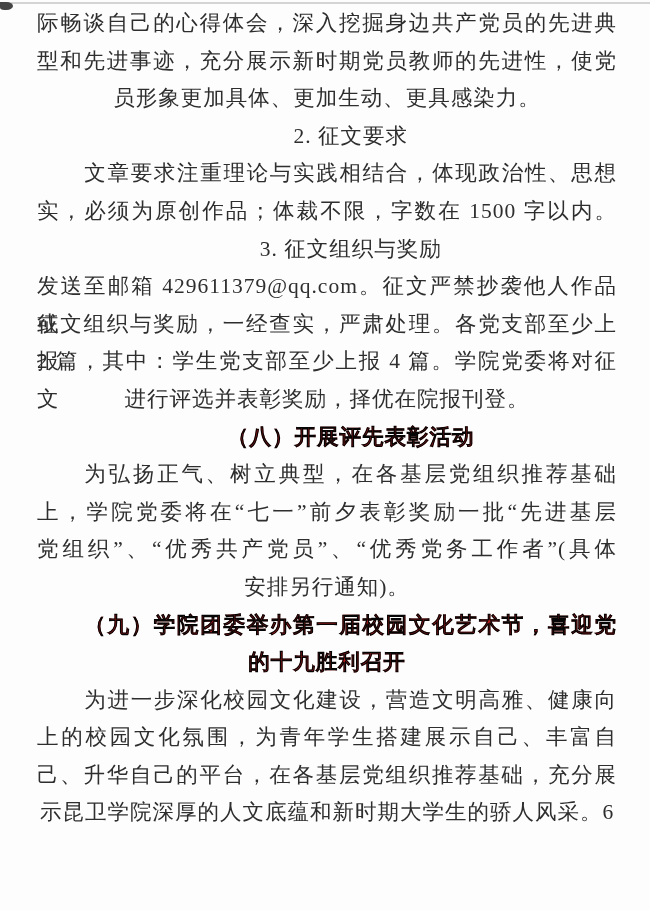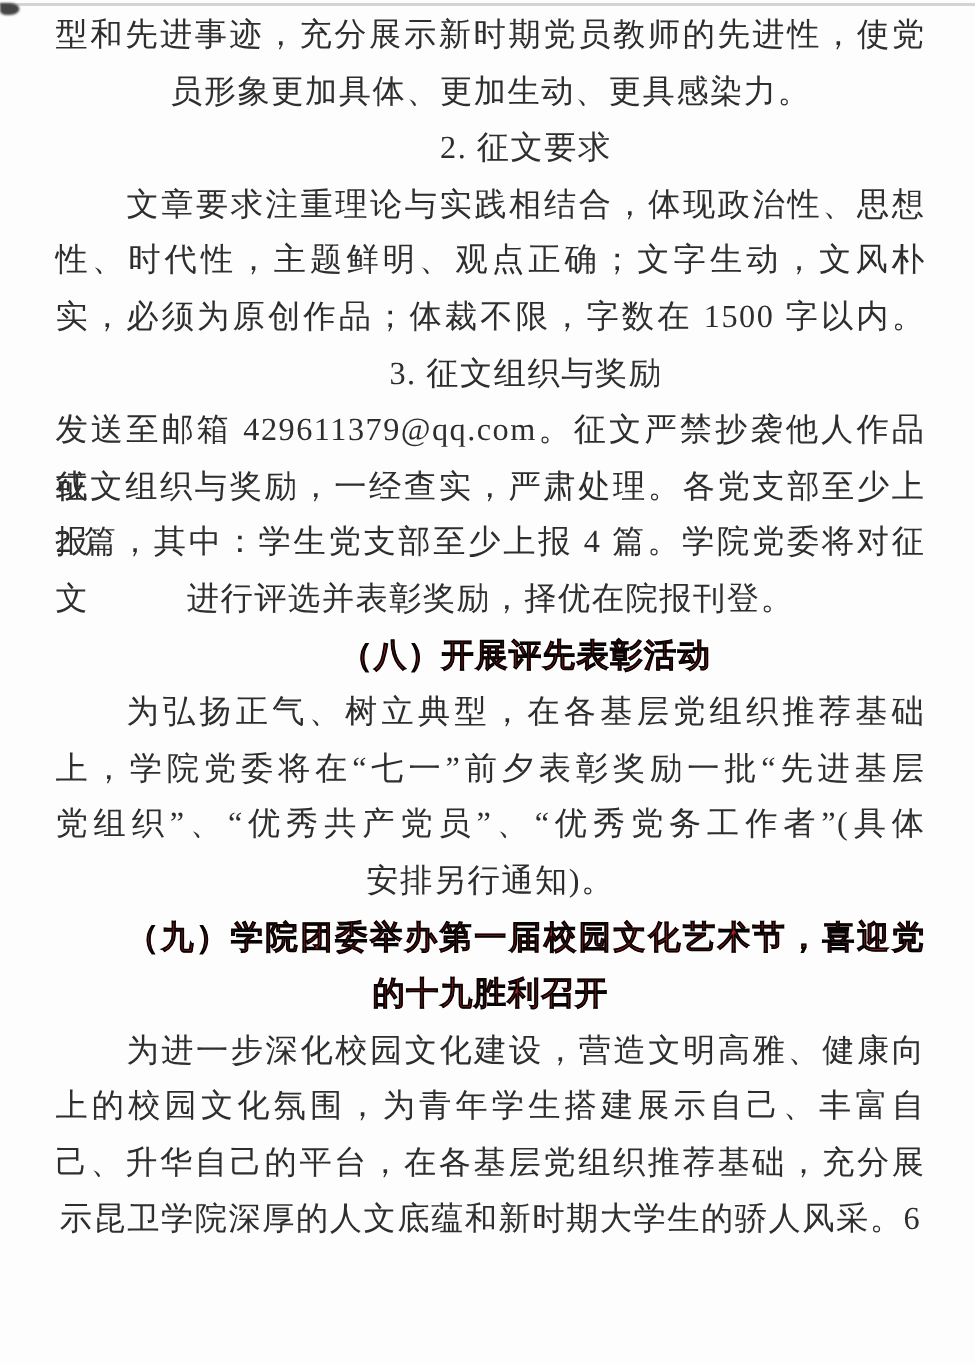--- a/index.html
+++ b/index.html
@@ -68,25 +68,25 @@
     -webkit-text-stroke: 0.4px #050505;
   }
 </style>
 </head>
 <body>
 
 <div class="page">
   <div class="scan-line"></div>
   <div class="scan-smudge"></div>
   <div class="content">
+      <div class="line justify">际畅谈自己的心得体会，深入挖掘身边共产党员的先进典</div>
       <div class="line justify">型和先进事迹，充分展示新时期党员教师的先进性，使党</div>
       <div class="line">员形象更加具体、更加生动、更具感染力。</div>
       <div class="line indent">2. 征文要求</div>
       <div class="line indent justify">文章要求注重理论与实践相结合，体现政治性、思想</div>
-      <div class="line justify">性、时代性，主题鲜明、观点正确；文字生动，文风朴</div>
       <div class="line justify">实，必须为原创作品；体裁不限，字数在 1500 字以内。</div>
       <div class="line indent">3. 征文组织与奖励</div>
       <div class="line justify">发送至邮箱 429611379@qq.com。征文严禁抄袭他人作品或</div>
       <div class="line justify">征文组织与奖励，一经查实，严肃处理。各党支部至少上报</div>
       <div class="line justify">2 篇，其中：学生党支部至少上报 4 篇。学院党委将对征文</div>
       <div class="line">进行评选并表彰奖励，择优在院报刊登。</div>
       <div class="line indent bold">（八）开展评先表彰活动</div>
       <div class="line indent justify">为弘扬正气、树立典型，在各基层党组织推荐基础</div>
       <div class="line justify">上，学院党委将在“七一”前夕表彰奖励一批“先进基层</div>
       <div class="line justify">党组织”、“优秀共产党员”、“优秀党务工作者”(具体</div>

